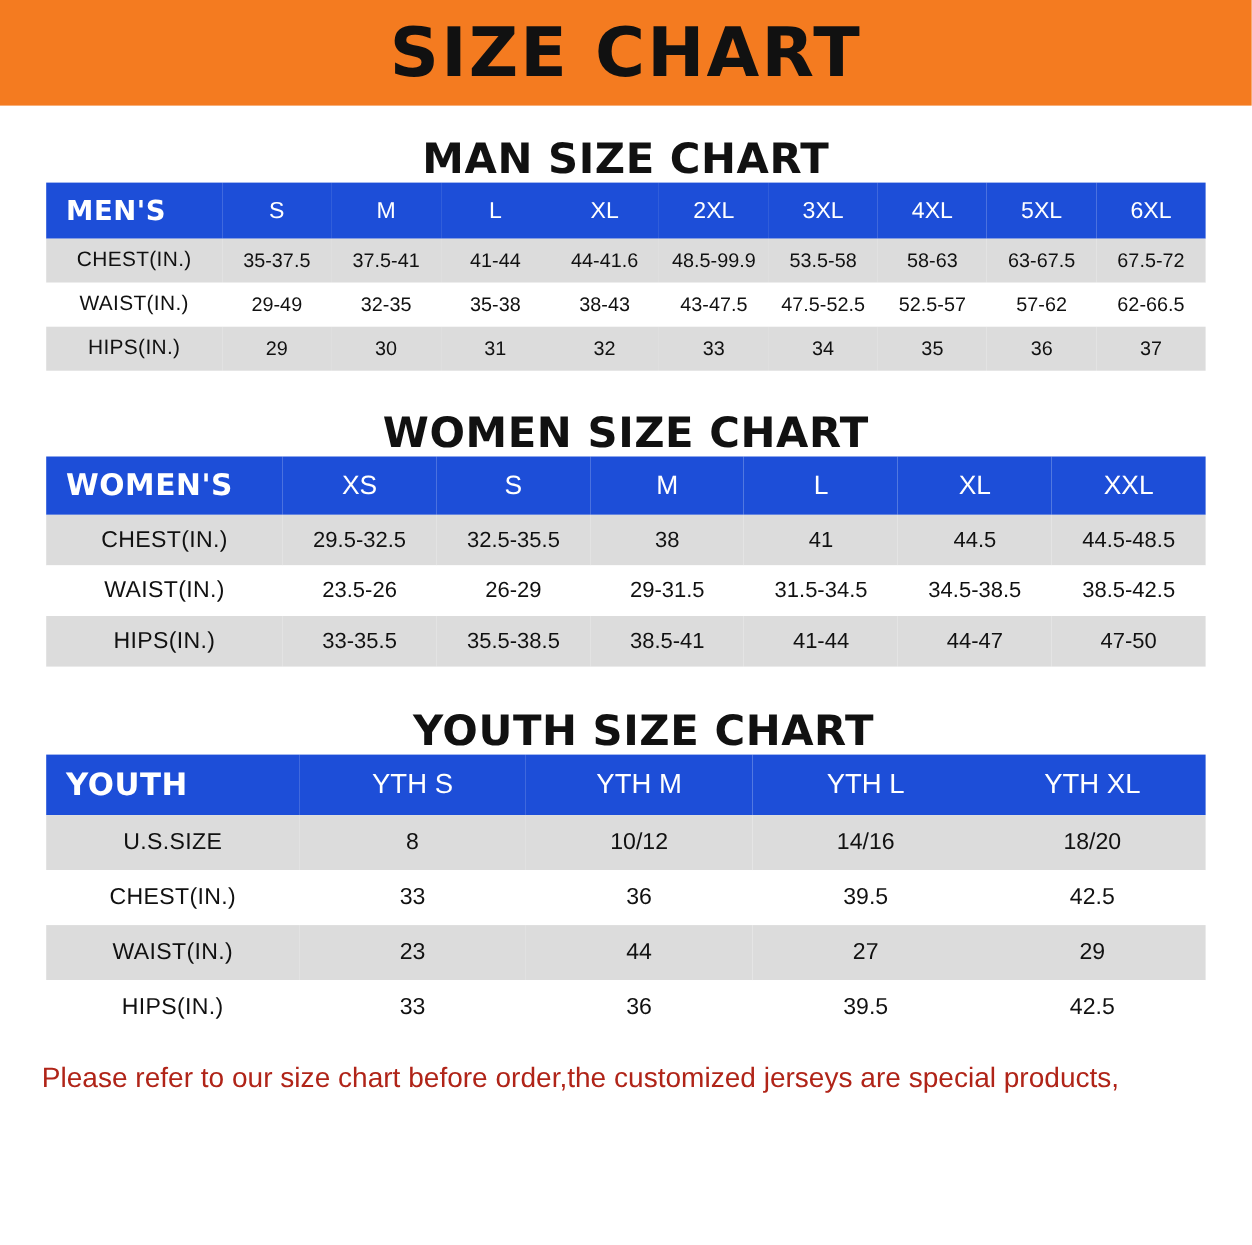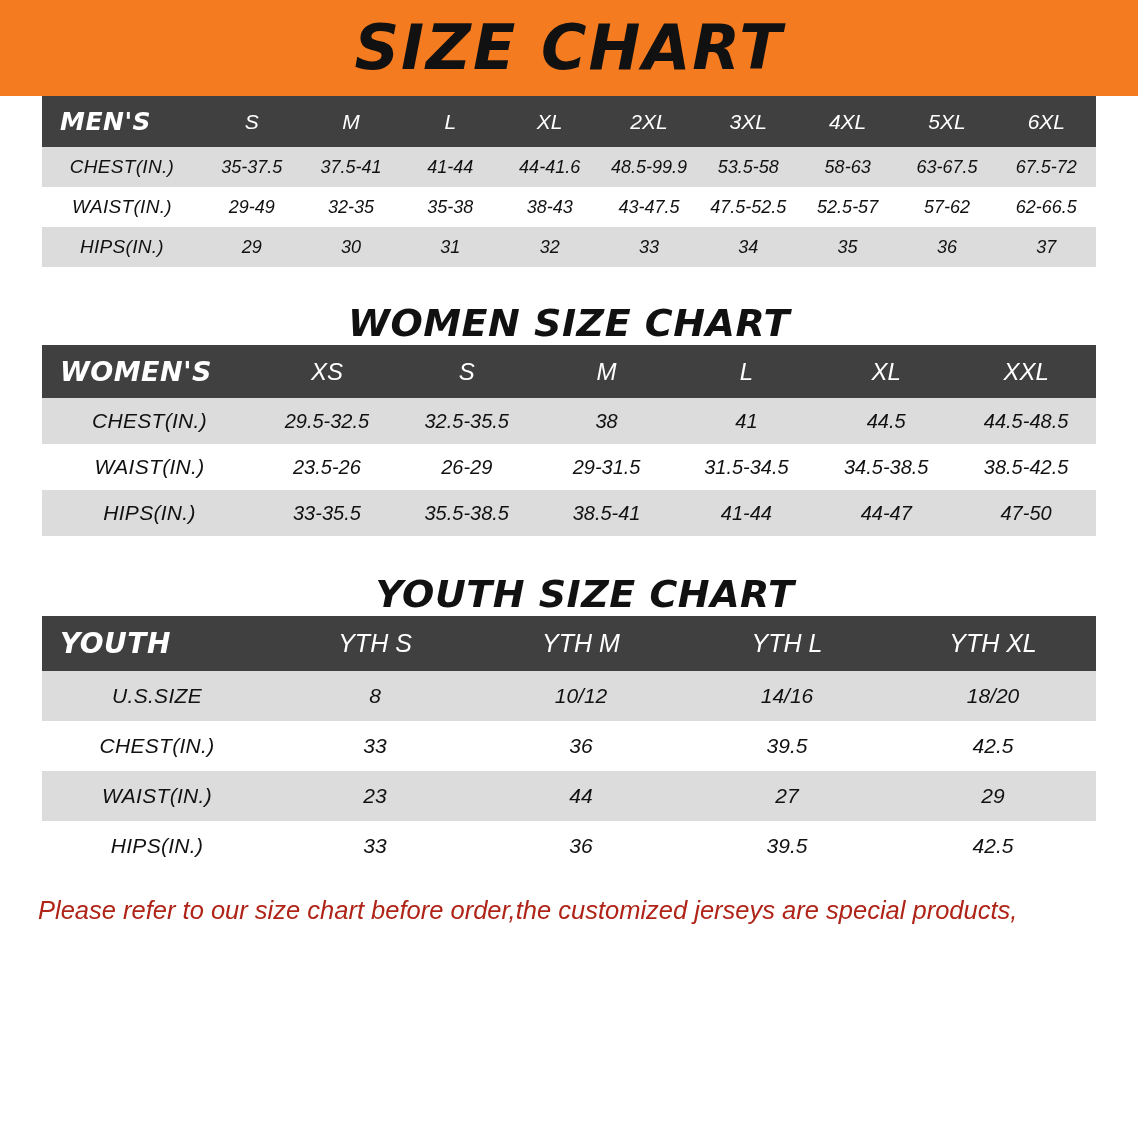--- a/index.html
+++ b/index.html
@@ -11,21 +11,20 @@
     height: 1132px;
     background: #ffffff;
     font-family: "Liberation Sans", sans-serif;
     overflow: hidden;
   }
   .page {
     width: 1138px;
     height: 816px;
     position: relative;
     background: #fff;
-    font-style: italic;
   }
   
   .banner {
     background: #f47b20;
     height: 96px;
     display: flex;
     align-items: center;
     justify-content: center;
   }
   .banner-title {
@@ -58,21 +57,21 @@
     width: 100%;
     table-layout: fixed;
   }
   th, td {
     text-align: center;
     font-family: "Liberation Sans", sans-serif;
     color: #111;
     white-space: nowrap;
   }
   thead tr {
-    background: #404040;
+    background: #1d4ed8;
   }
   thead th {
     color: #ffffff;
     font-size: 21px;
     font-weight: normal;
     padding: 11px 2px;
   }
   thead th.rowhead {
     font-family: "DejaVu Sans", sans-serif;
     font-weight: bold;
@@ -119,20 +118,21 @@
 </style>
 </head>
 <body>
 
 <div class="page">
 
   <div class="banner">
     <div class="banner-title">SIZE CHART</div>
   </div>
 
+  <div class="section-title sec-man">MAN SIZE CHART</div>
   <div class="table-wrap">
     <table class="men" id="men-table">
       <colgroup>
           <col class="c0">
         </colgroup>
       <thead>
           <tr>
             <th class="rowhead">MEN'S</th>
             <th>S</th>
             <th>M</th>

